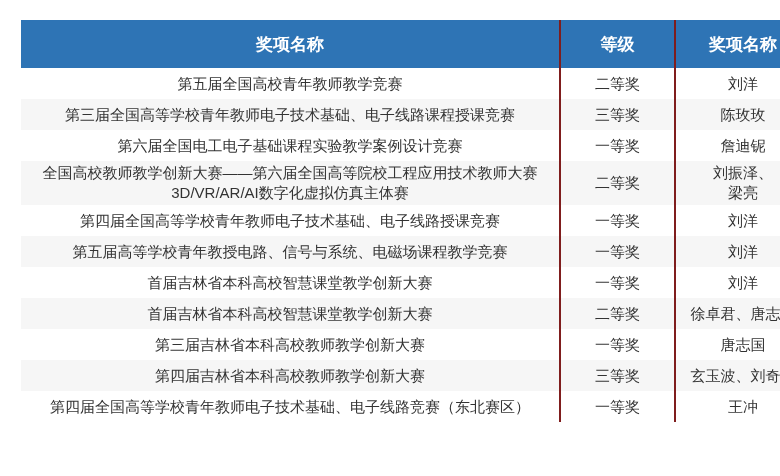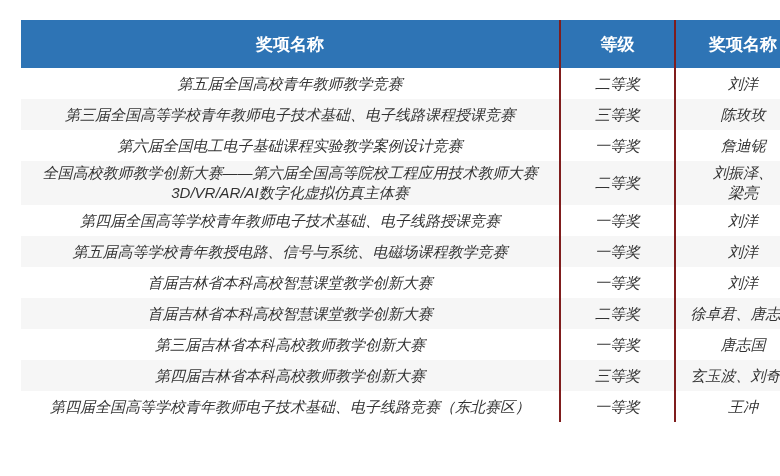--- a/index.html
+++ b/index.html
@@ -43,21 +43,20 @@
   }
   .awards-table td {
     height: 27px;
     font-size: 15px;
     line-height: 20px;
     color: var(--body-text, #333333);
     text-align: center;
     vertical-align: middle;
     padding: 2px;
     overflow: hidden;
-    font-style: italic;
   }
   .awards-table td.award {
     padding: 2px 16px;
   }
   .awards-table td.teacher {
     white-space: pre-line;
   }
   .awards-table tbody tr:nth-child(even) td {
     background: var(--stripe, #F6F6F6);
   }

